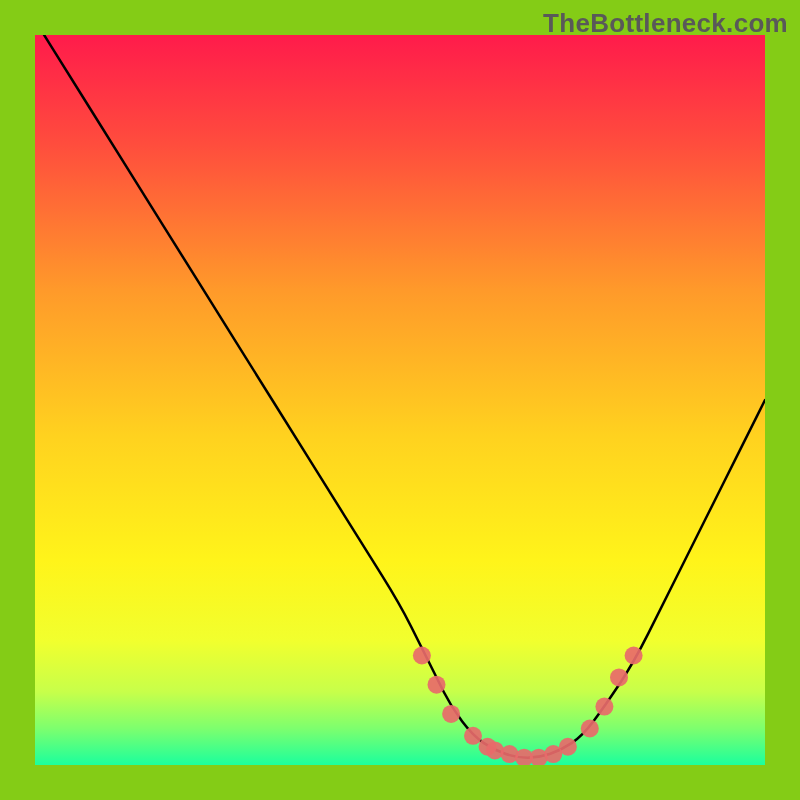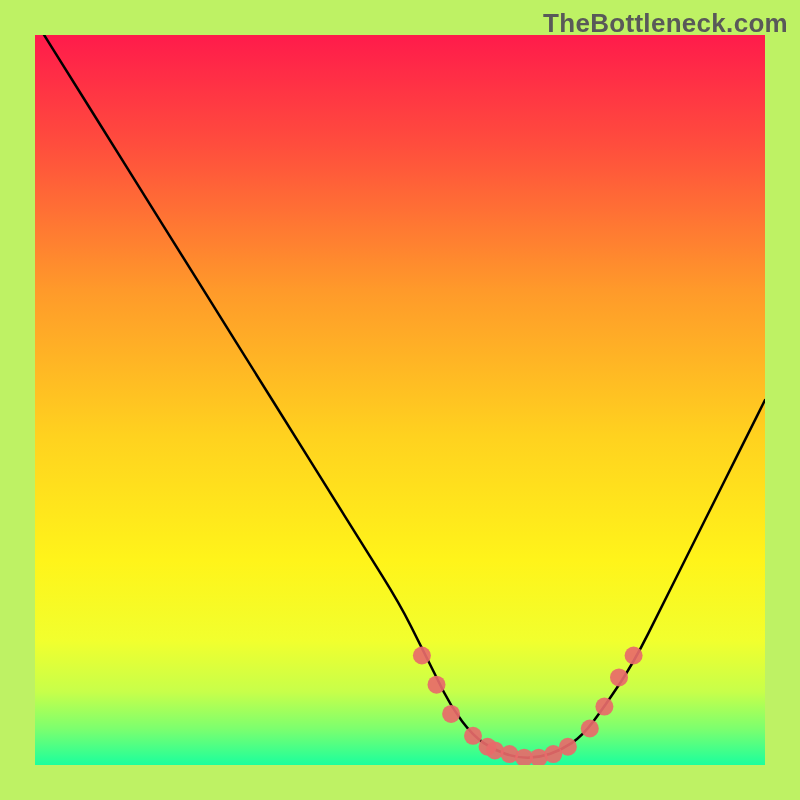--- a/index.html
+++ b/index.html
@@ -7,21 +7,21 @@
     padding: 0;
     width: 800px;
     height: 800px;
     background: #000;
     overflow: hidden;
   }
   .outer {
     position: relative;
     width: 800px;
     height: 800px;
-    background: #bef264;
+    background: #84cc16;
   }
   .plot-area {
     position: absolute;
     left: 35px;
     top: 35px;
     width: 730px;
     height: 730px;
     overflow: hidden;
   }
   .watermark {

